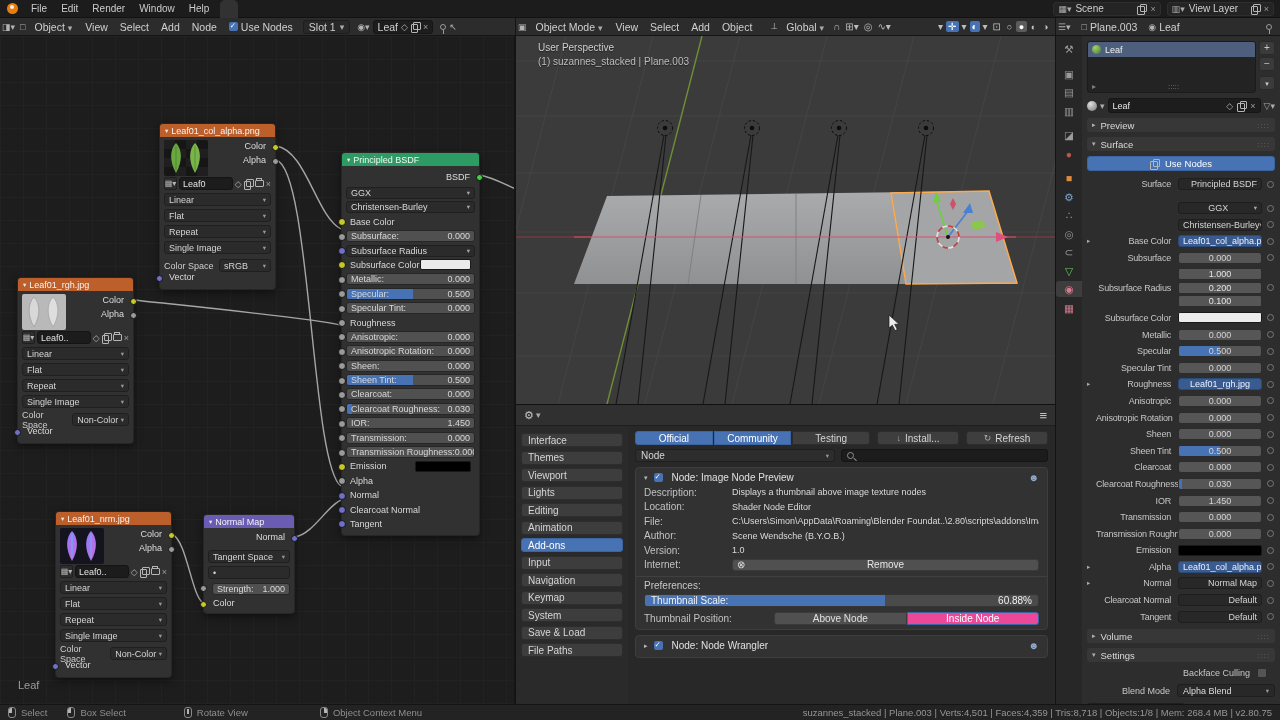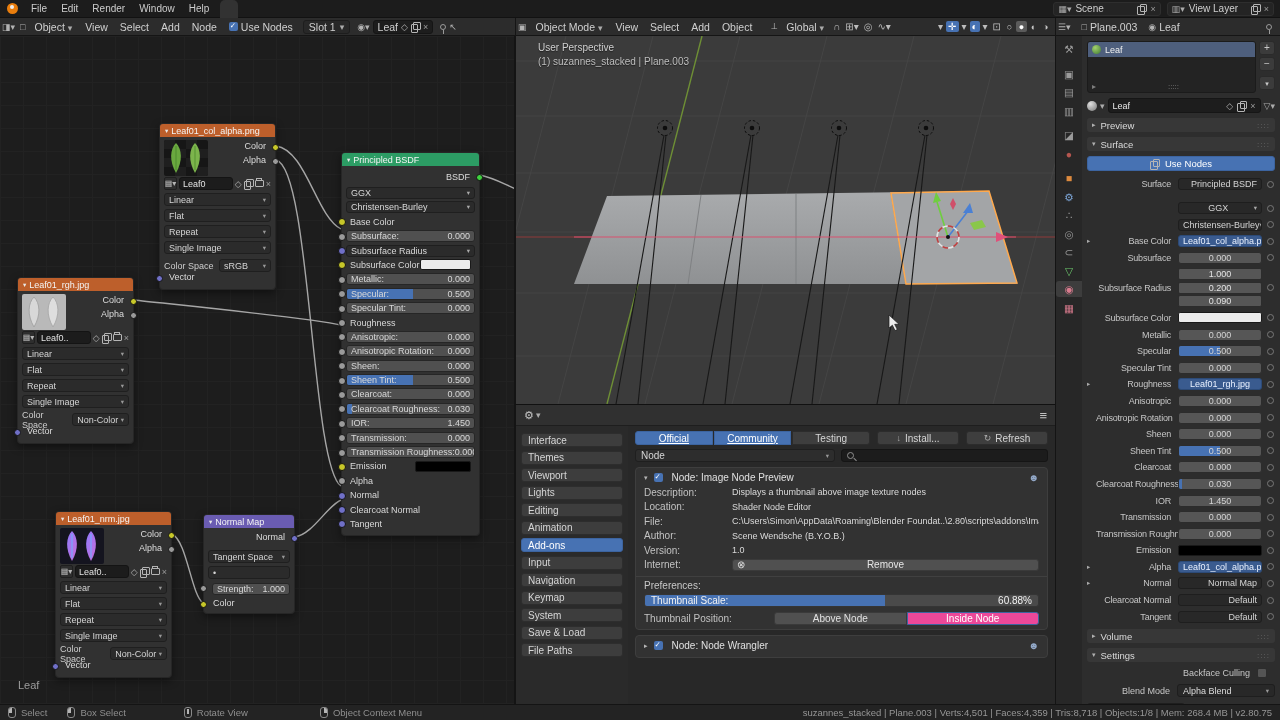--- a/index.html
+++ b/index.html
@@ -96,21 +96,21 @@
 
 #prefs{position:absolute;left:515px;top:404px;width:540px;height:300px;background:#2a2a2a;border-top:1px solid #111;border-left:1px solid #141414;font-size:10px;}
 .pf-hdr{height:21px;background:#303030;border-bottom:1px solid #1e1e1e;display:flex;align-items:center;padding:0 8px;color:#c9c9c9;}
 .pf-side{position:absolute;left:0;top:21px;width:112px;bottom:0;padding:7px 5px;display:flex;flex-direction:column;gap:3.5px;}
 .sbtn{height:14px;background:#3d3d3d;border:1px solid #2d2d2d;border-radius:3px;display:flex;align-items:center;padding:0 6px;color:#d6d6d6;white-space:nowrap;}
 .sbtn[data-active]{background:#4772b3;border-color:#3c64a0;color:#fff;}
 .sbtn[data-gap]{}
 .pf-main{position:absolute;left:112px;top:21px;right:0;bottom:0;background:#282828;padding:5px 7px;overflow:hidden;}
 .ptabs{display:flex;gap:1px;align-items:center;}
 .ptab{flex:1;height:14px;background:#3e3e3e;border:1px solid #2c2c2c;display:flex;align-items:center;justify-content:center;color:#d5d5d5;}
-.ptab[data-active]{background:#4772b3;border-color:#3c64a0;color:#fff;text-decoration:underline;}
+.ptab[data-active]{background:#4772b3;border-color:#3c64a0;color:#fff;}
 .ptab:first-child{border-radius:3px 0 0 3px;} .ptab:nth-child(3){border-radius:0 3px 3px 0;}
 .pbtn{height:14px;background:#3e3e3e;border:1px solid #2c2c2c;border-radius:3px;display:flex;align-items:center;justify-content:center;gap:4px;color:#d5d5d5;padding:0 8px;}
 .filter{display:flex;gap:6px;margin-top:4px;}
 .pdrop{width:200px;height:13px;background:#2d2d2d;border:1px solid #1f1f1f;border-radius:3px;display:flex;align-items:center;padding:0 5px;color:#d5d5d5;}
 .pdrop .cv{margin-left:auto;font-size:6.5px;color:#999;}
 .psearch{flex:1;height:13px;background:#1c1c1c;border:1px solid #151515;border-radius:3px;display:flex;align-items:center;padding:0 5px;gap:4px;}
 .abox{border:1px solid #3e3e3e;background:#323232;border-radius:4px;margin-top:5px;padding:2px 8px 4px 8px;}
 .ahdr{display:flex;align-items:center;gap:6px;height:15px;color:#e0e0e0;}
 .ahdr .tri{font-size:7px;color:#b5b5b5;}
 .person{margin-left:auto;color:#93a9c9;font-size:10px;}
@@ -1097,21 +1097,21 @@
         <span class="dot"></span>
       </div>
         <div class="prow" data-kind="vector">
         <span class="ex">▸</span>
         <span class="pl">Subsurface Radius</span>
         <div class="w">
 
           <span class="v3">
               <span>1.000</span>
               <span>0.200</span>
-              <span>0.090</span>
+              <span>0.100</span>
             </span>
         </div>
         <span class="dot"></span>
       </div>
         <div class="prow" data-kind="color">
         <span class="ex">▸</span>
         <span class="pl">Subsurface Color</span>
         <div class="w">
 
           <span class="wv"></span>

